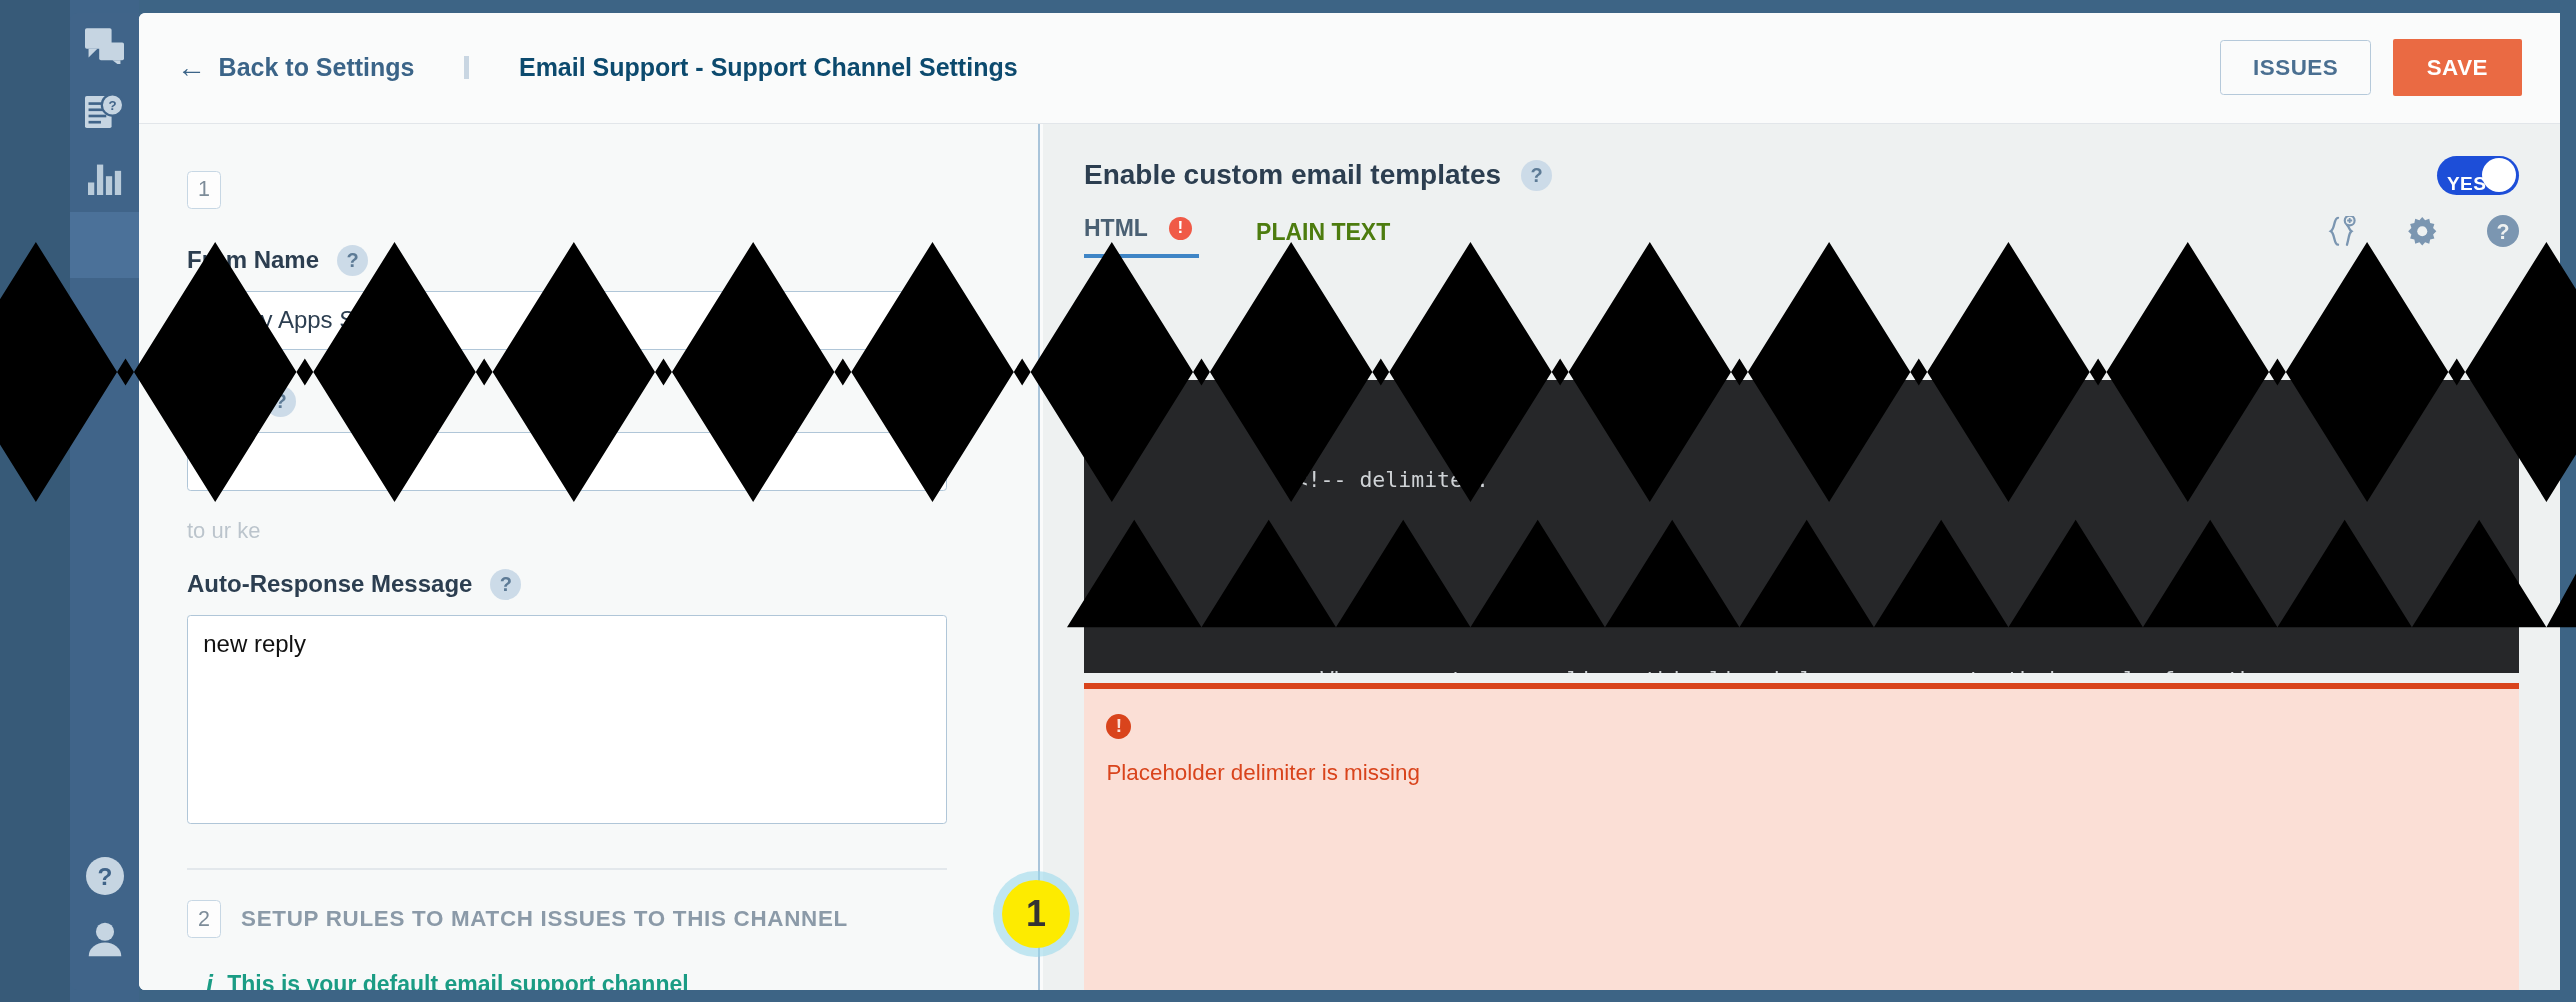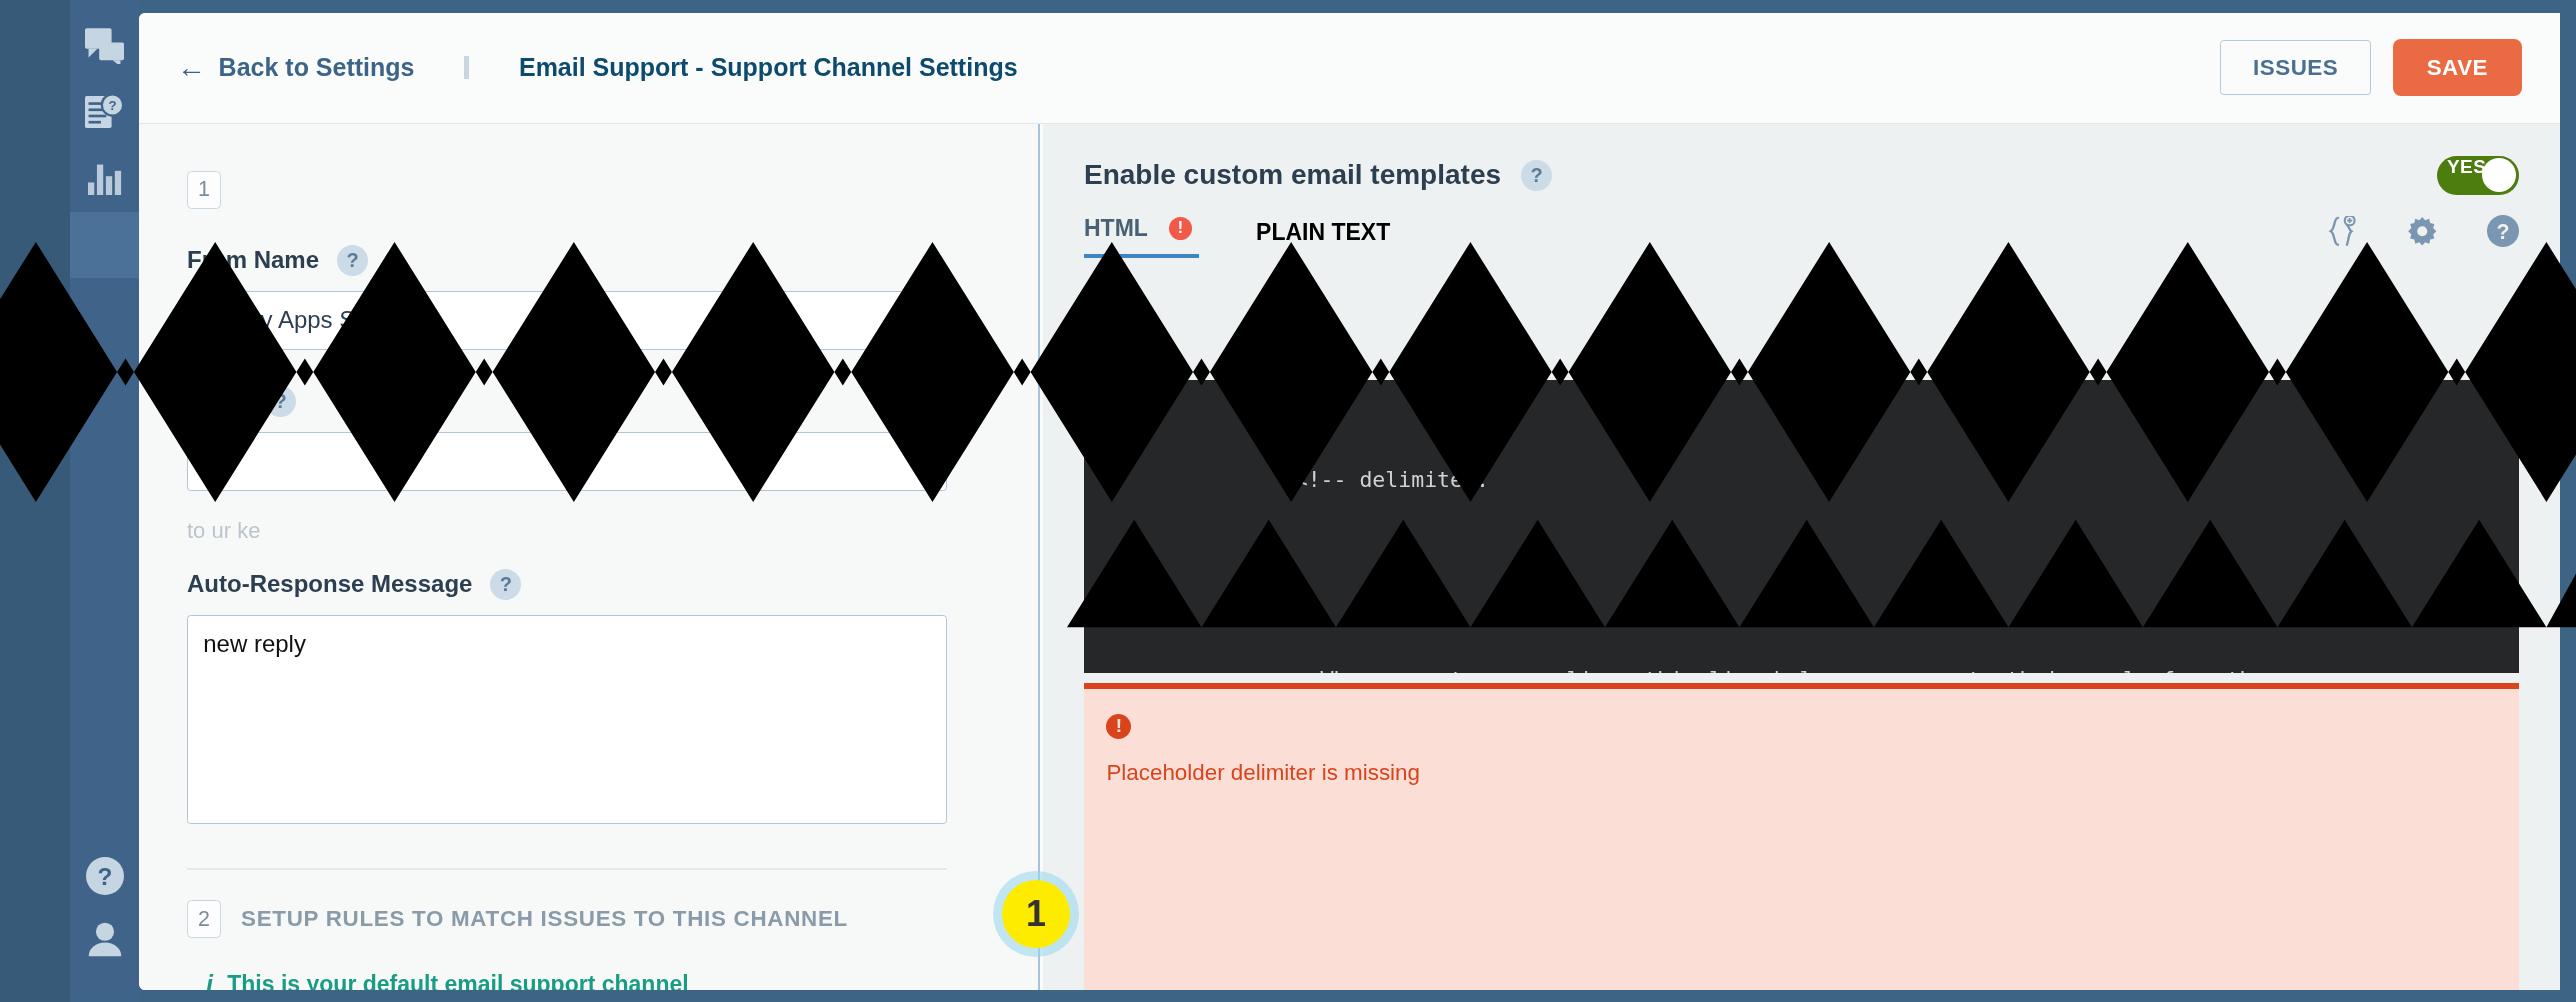--- a/index.html
+++ b/index.html
@@ -64,21 +64,21 @@
   }
   .btn-preview {
     border: 1.8px solid #b5c9da; background: #fafbfb; color: #4a6f91;
     font-size: 22.4px; font-weight: bold; letter-spacing: 0.5px;
     padding: 13.4px 32px; border-radius: 3.6px; cursor: pointer;
     font-family: "Liberation Sans", sans-serif;
   }
   .btn-save {
     border: none; background: #ea6a43; color: #ffffff;
     font-size: 22.4px; font-weight: bold; letter-spacing: 0.5px;
-    padding: 15.2px 34px; border-radius: 8px; cursor: pointer;
+    padding: 15.2px 34px; border-radius: 2px; cursor: pointer;
     font-family: "Liberation Sans", sans-serif;
   }
 
   
   .body-split { position: absolute; left: 0; top: 111px; width: 2421px; height: 866px; }
   .pane-left {
     position: absolute; left: 0; top: 0; width: 901px; height: 866px;
     background: #f7f9f9; border-right: 2.7px solid #a9c4da; overflow: hidden;
   }
   .pane-right {
@@ -126,36 +126,36 @@
     color: #1a9c84; font-size: 23px; font-weight: bold;
   }
   .info-i { font-style: italic; font-size: 25px; font-weight: bold; }
 
   
   .rp-head { display: flex; align-items: center; margin: 32px 41px 0 41px; }
   .rp-title { color: #2c3e50; font-size: 28px; font-weight: bold; }
   .rp-help { margin-left: 20px; }
   .toggle {
     margin-left: auto; width: 82px; height: 39px; border-radius: 20px;
-    background: #4d7c0f; display: flex; align-items: flex-start;
+    background: #1d4ed8; display: flex; align-items: flex-end;
     justify-content: flex-start; padding: 0 0 0 10px; cursor: pointer; position: relative;
   }
   .toggle-label { color: #fff; font-size: 19px; font-weight: bold; letter-spacing: 0.4px; }
   .toggle-knob {
     position: absolute; right: 2.7px; top: 2.7px; width: 34px; height: 34px;
     border-radius: 50%; background: #ffffff;
   }
 
   .tabs { display: flex; align-items: flex-end; margin: 20px 41px 0 41px; position: relative; }
   .tab {
     display: flex; align-items: center; gap: 21px; padding: 0 7.2px 12.6px 0;
     margin-right: 57px; cursor: pointer; font-size: 23px; font-weight: bold;
   }
   .tab.active { color: #4a6073; border-bottom: 4.5px solid #3e85c6; }
-  .tab.inactive { color: #000000; }
+  .tab.inactive { color: #4d7c0f; }
   .err-dot {
     width: 23px; height: 23px; border-radius: 50%; background: #f05a47;
     color: #fff; font-size: 17px; font-weight: bold;
     display: flex; align-items: center; justify-content: center;
   }
   .tab-icons { margin-left: auto; display: flex; align-items: center; gap: 50px; padding-bottom: 10.8px; }
   .tab-icons svg { display: block; cursor: pointer; }
 
   .editor {
     position: absolute; left: 41px; top: 256px; width: 1435px; height: 293px;

